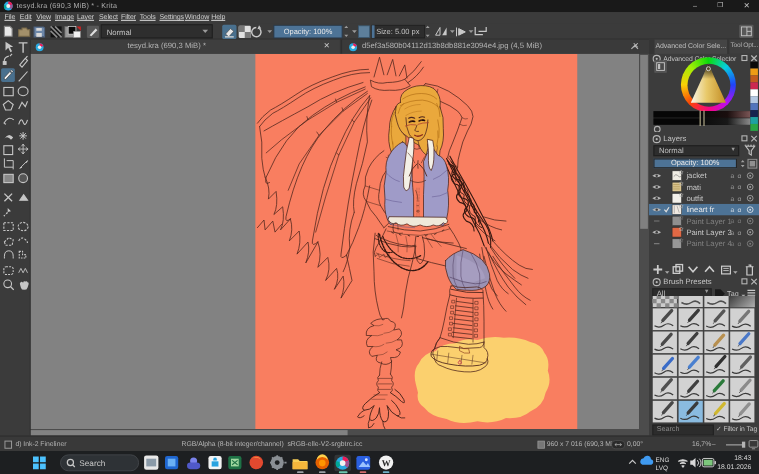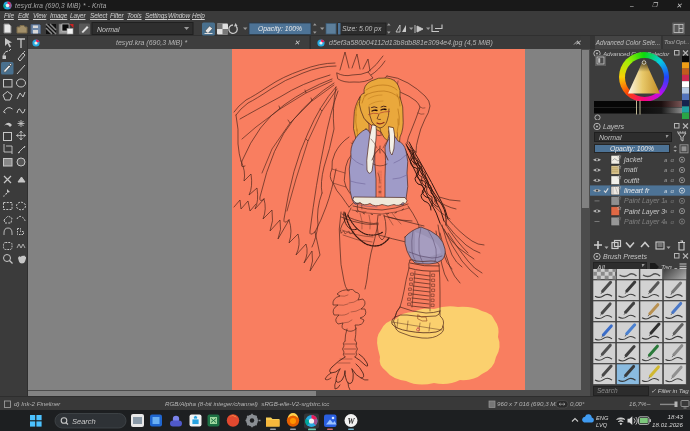--- a/index.html
+++ b/index.html
@@ -1,18 +1,18 @@
 <!DOCTYPE html>
 <html><head>
 <meta charset="utf-8">
 <style>
 * { margin:0; padding:0; box-sizing:border-box; }
 html,body { width:690px; height:431px; overflow:hidden; background:#3b3b3b;
   font-family:"Liberation Sans", sans-serif; }
-#app { position:relative; width:690px; height:431px;font-style:italic; }
+#app { position:relative; width:690px; height:431px; }
 .abs { position:absolute; }
 
 #titlebar { left:0; top:0; width:690px; height:11px; background:#191919; color:#ababab;
   font-size:6.5px; line-height:11px; }
 #titlebar .title { position:absolute; left:15px; top:0; letter-spacing:0.2px;}
 
 #menubar { left:0; top:11px; width:690px; height:10px; background:#3b3b3b; color:#d0d0d0;
   font-size:6.4px; letter-spacing:-0.1px; }
 #menubar span { position:absolute; top:1px; text-decoration:underline; }
 

